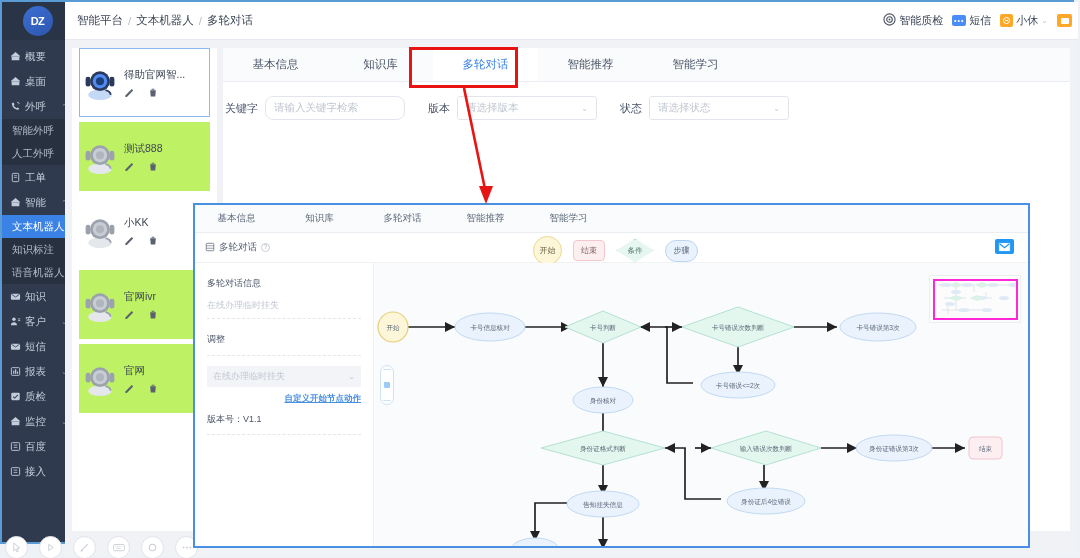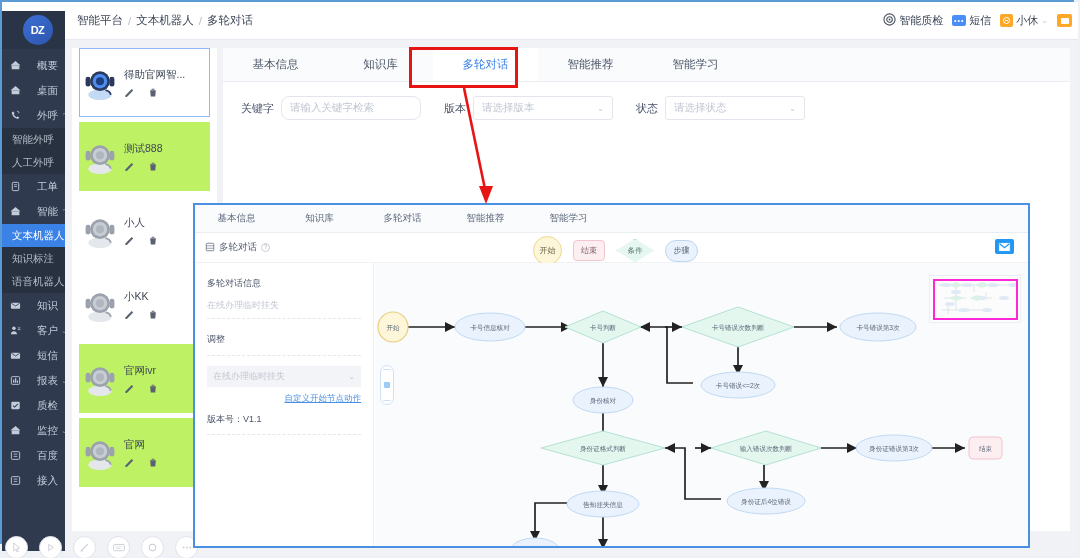--- a/index.html
+++ b/index.html
@@ -12,37 +12,37 @@
   #app { position: relative; width: 1080px; height: 558px; background:#eef1f6; }
 
   
   .frame-border {
     position:absolute; left:0; top:0; width:1074px; height:544px;
     border:2px solid #5b9bd5; background:#fff;
   }
 
   
   .sidebar {
-    position:absolute; left:2px; top:11px; width:71px; height:540px;
+    position:absolute; left:2px; top:2px; width:71px; height:540px;
     background:#2f3a4f;
   }
   .logo-wrap {
     height:38px; display:flex; align-items:center; justify-content:center;
     background:#2a3447;
   }
   .logo {
     width:30px;height:30px;border-radius:50%;
     background:linear-gradient(145deg,#3b6fd4,#2d56ad);
     color:#fff;font-size:11px;font-weight:bold;
     display:flex;align-items:center;justify-content:center;
     letter-spacing:-0.5px;
   }
   .nav { padding-top:4px; }
   .nav-item {
-    display:flex; align-items:center; gap:16px;
+    display:flex; align-items:center; gap:4px;
     height:25px; padding-left:8px; color:#c3ccd9; font-size:10.5px;
     cursor:pointer; white-space:nowrap; position:relative;
   }
   .nav-item .ico { width:11px;height:11px;flex:0 0 11px; display:block; }
   .nav-item .ico svg { display:block; }
   .nav-item .caret {
     position:absolute; right:6px; font-size:7px; color:#8e98a8;
   }
   .nav-sub {
     height:23px; display:flex; align-items:center;
@@ -122,21 +122,21 @@
   .tabs {
     height:34px; border-bottom:1px solid #e9edf2; background:#fafbfc;
     display:flex; align-items:stretch;
   }
   .tab {
     min-width:105px; display:flex; align-items:center; justify-content:center;
     font-size:11.5px; color:#4a5costs; color:#495466; cursor:pointer;
   }
   .tab.active { color:#3b82e6; background:#fff; }
   .filters {
-    display:flex; align-items:center; gap:7px; padding:14px 0 0 18px;
+    display:flex; align-items:center; gap:7px; padding:14px 0 0 2px;
     font-size:11px; color:#49536a;
   }
   .f-input {
     width:140px; height:24px; border:1px solid #e2e6ec; border-radius:8px;
     display:flex; align-items:center; padding:0 8px;
     font-size:10.5px; color:#c0c6d0;
   }
   .f-select {
     width:140px; height:24px; border:1px solid #e2e6ec; border-radius:3px;
     display:flex; align-items:center; justify-content:space-between;
@@ -216,21 +216,21 @@
     border-bottom:1px dashed #e3e6eb; padding-bottom:6px; margin-bottom:14px;
     font-size:9px; color:#c3c8d2;
   }
   .fp-select {
     background:#f2f4f7; height:21px; display:flex; align-items:center;
     justify-content:space-between; padding:0 6px; font-size:9px;
     color:#c3c8d2; margin-bottom:6px;
   }
   .fp-link {
     text-align:right; font-size:8.5px; color:#4a90e2;
-    text-decoration:underline; cursor:pointer; margin-bottom:8px;
+    text-decoration:underline; cursor:pointer; margin-bottom:8px;font-weight:bold;
   }
   .fp-version { font-size:9px; color:#4b5568; }
 
   
   .canvas {
     position:absolute; left:180px; top:30px; right:0; bottom:0;
     background:#fafbfc; overflow:hidden;
   }
   .canvas svg { position:absolute; left:0; top:0; }
   .zoom-ctl {
@@ -509,44 +509,20 @@
             <svg width="11" height="11" viewBox="0 0 12 12">
                 <path d="M1.5 9.2 8.4 2.3l1.6 1.6L3.1 10.8H1.5z" fill="#5a6170"></path>
               </svg>
             <svg width="10" height="11" viewBox="0 0 12 12">
                 <path d="M2.6 3.3h6.8l-.7 7.4H3.3z M4.3 1.4h3.4v1.4H4.3z" fill="#5a6170"></path>
               </svg>
           </span>
         </span>
       </div>
 
-      <div class="bot-card">
-        <span class="bot-av">
-          <svg width="36" height="36" viewBox="0 0 40 40">
-              <ellipse cx="20" cy="33" rx="13" ry="6" fill="#e4e7eb"></ellipse>
-              <circle cx="20" cy="18" r="11" fill="#9ba2ad"></circle>
-              <circle cx="20" cy="18" r="8" fill="#c8ccd3"></circle>
-              <circle cx="20" cy="18" r="4.5" fill="#b0b6bf"></circle>
-              <rect x="4" y="13" width="5.5" height="11" rx="2.6" fill="#9ba2ad"></rect>
-              <rect x="30.5" y="13" width="5.5" height="11" rx="2.6" fill="#9ba2ad"></rect>
-              <path d="M26 28q5 1 6 5" stroke="#9ba2ad" stroke-width="2" fill="none"></path>
-            </svg>
-        </span>
-        <span class="bot-meta">
-          <span class="bot-name" style="display:block">小人</span>
-          <span class="bot-actions" style="display:flex">
-            <svg width="11" height="11" viewBox="0 0 12 12">
-                <path d="M1.5 9.2 8.4 2.3l1.6 1.6L3.1 10.8H1.5z" fill="#5a6170"></path>
-              </svg>
-            <svg width="10" height="11" viewBox="0 0 12 12">
-                <path d="M2.6 3.3h6.8l-.7 7.4H3.3z M4.3 1.4h3.4v1.4H4.3z" fill="#5a6170"></path>
-              </svg>
-          </span>
-        </span>
-      </div>
 
       <div class="bot-card">
         <span class="bot-av">
           <svg width="36" height="36" viewBox="0 0 40 40">
               <ellipse cx="20" cy="33" rx="13" ry="6" fill="#e4e7eb"></ellipse>
               <circle cx="20" cy="18" r="11" fill="#9ba2ad"></circle>
               <circle cx="20" cy="18" r="8" fill="#c8ccd3"></circle>
               <circle cx="20" cy="18" r="4.5" fill="#b0b6bf"></circle>
               <rect x="4" y="13" width="5.5" height="11" rx="2.6" fill="#9ba2ad"></rect>
               <rect x="30.5" y="13" width="5.5" height="11" rx="2.6" fill="#9ba2ad"></rect>

